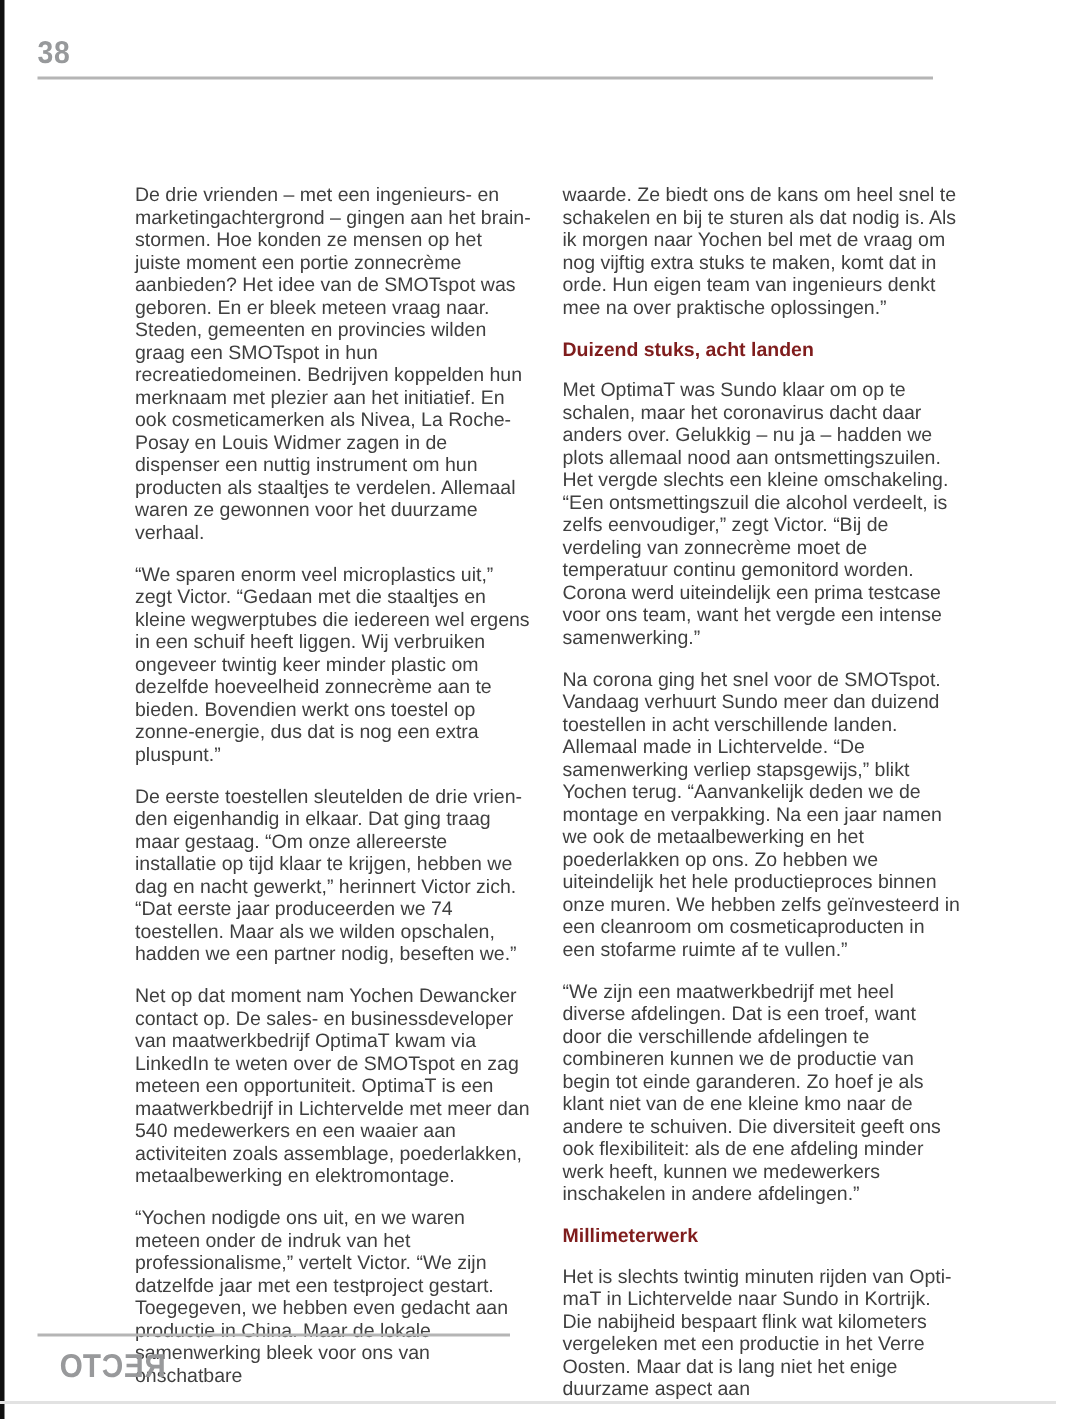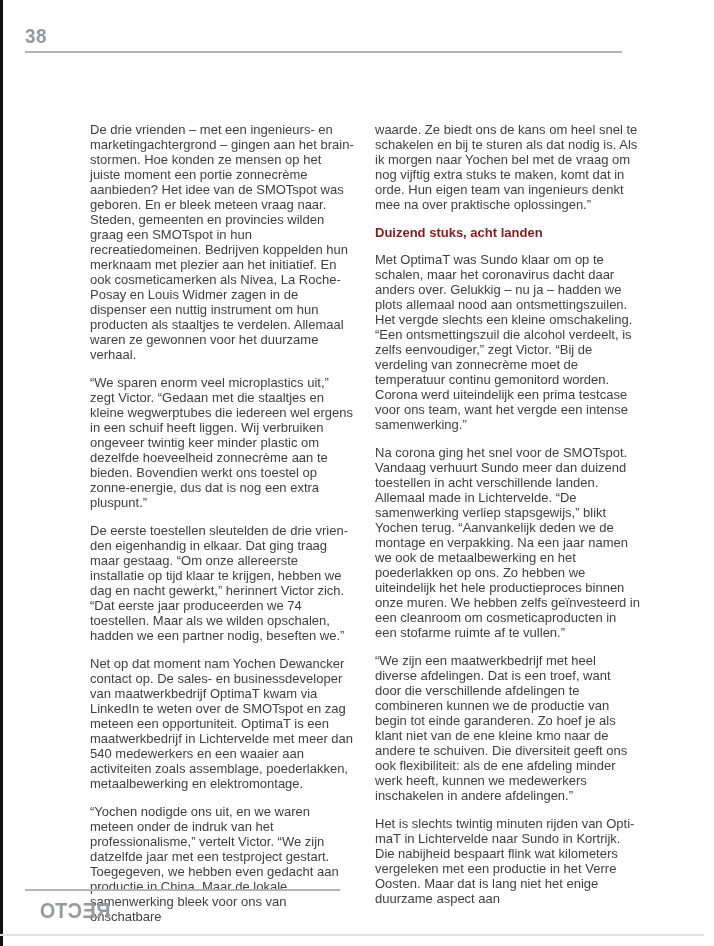--- a/index.html
+++ b/index.html
@@ -111,20 +111,21 @@
       <p>Net op dat moment nam Yochen Dewancker contact op. De sales- en businessdeveloper van maatwerkbedrijf OptimaT kwam via LinkedIn te weten over de SMOTspot en zag meteen een opportuniteit. OptimaT is een maatwerkbedrijf in Lichtervelde met meer dan 540 medewerkers en een waaier aan activiteiten zoals assemblage, poederlakken, metaalbewerking en elektromon­tage.</p>
       <p>“Yochen nodigde ons uit, en we waren meteen onder de indruk van het professionalisme,” vertelt Victor. “We zijn datzelfde jaar met een testproject gestart. Toegegeven, we hebben even gedacht aan productie in China. Maar de lokale samenwerking bleek voor ons van onschatbare</p>
     </section>
 
     <section class="col">
       <p>waarde. Ze biedt ons de kans om heel snel te schakelen en bij te sturen als dat nodig is. Als ik morgen naar Yochen bel met de vraag om nog vijftig extra stuks te maken, komt dat in orde. Hun eigen team van ingenieurs denkt mee na over praktische oplossingen.”</p>
       <h3 class="section-heading">Duizend stuks, acht landen</h3>
       <p>Met OptimaT was Sundo klaar om op te schalen, maar het coronavirus dacht daar anders over. Gelukkig – nu ja – hadden we plots allemaal nood aan ontsmettingszuilen. Het vergde slechts een kleine omschakeling. “Een ontsmettingszuil die alcohol verdeelt, is zelfs eenvoudiger,” zegt Victor. “Bij de verdeling van zonnecrème moet de temperatuur continu gemonitord worden. Corona werd uiteindelijk een prima testcase voor ons team, want het vergde een intense samen­werking.”</p>
       <p>Na corona ging het snel voor de SMOTspot. Vandaag verhuurt Sundo meer dan duizend toestellen in acht verschillende landen. Allemaal made in Lichtervelde. “De samenwerking verliep stapsgewijs,” blikt Yochen terug. “Aanvankelijk deden we de montage en verpakking. Na een jaar namen we ook de metaalbewerking en het poederlakken op ons. Zo hebben we uiteindelijk het hele productieproces binnen onze muren. We hebben zelfs geïnvesteerd in een cleanroom om cosmeticaproducten in een stofarme ruimte af te vullen.”</p>
       <p>“We zijn een maatwerkbedrijf met heel diverse afdelingen. Dat is een troef, want door die ver­schillende afdelingen te combineren kunnen we de productie van begin tot einde garanderen. Zo hoef je als klant niet van de ene kleine kmo naar de andere te schuiven. Die diversiteit geeft ons ook flexibiliteit: als de ene afdeling minder werk heeft, kunnen we medewerkers inschakelen in andere afdelingen.”</p>
+      <h3 class="section-heading">Millimeterwerk</h3>
       <p>Het is slechts twintig minuten rijden van Opti­maT in Lichtervelde naar Sundo in Kortrijk. Die nabijheid bespaart flink wat kilometers vergele­ken met een productie in het Verre Oosten. Maar dat is lang niet het enige duurzame aspect aan</p>
     </section>
 
   </main>
 
   <div class="footer-rule"></div>
   <div class="recto-label">RECTO</div>
   <div class="page-edge"></div>
 
 </div>

